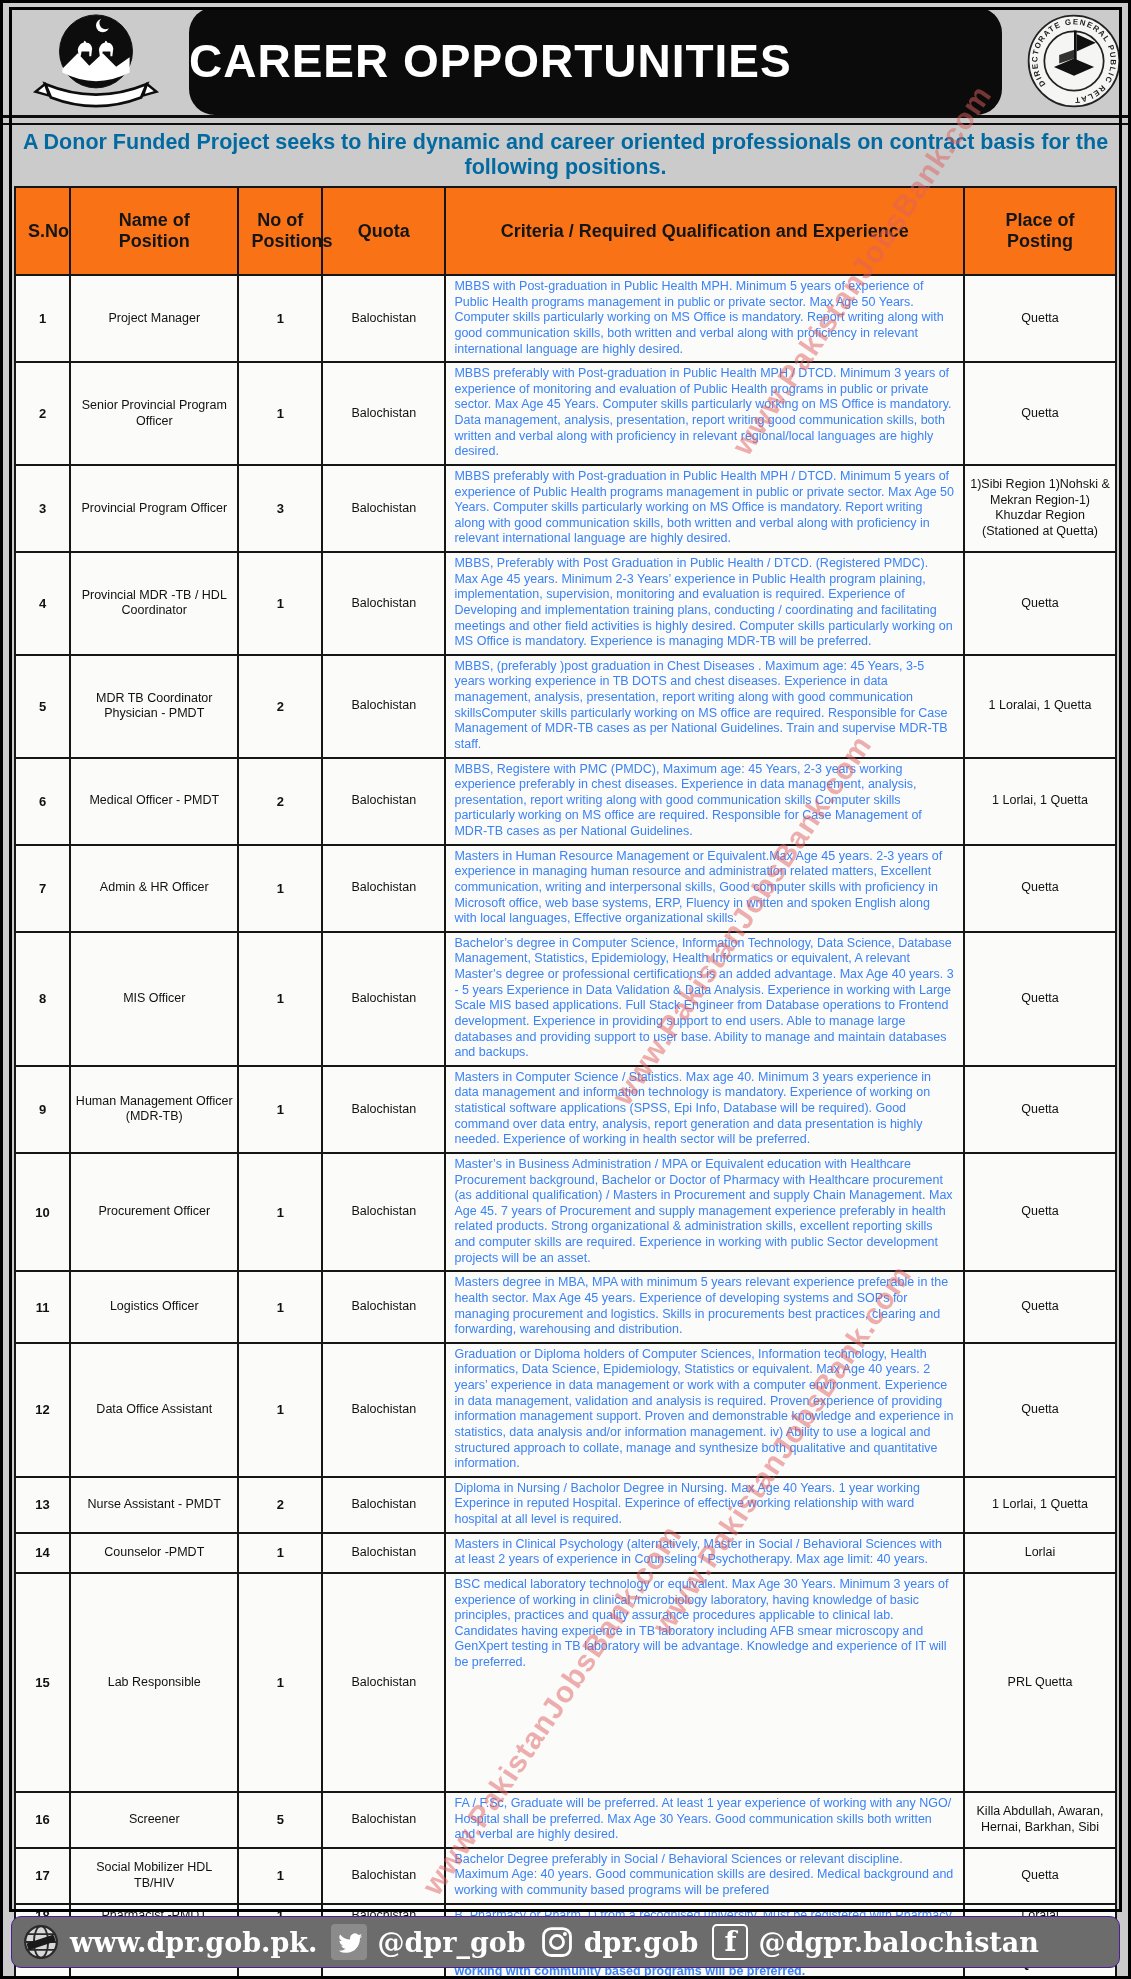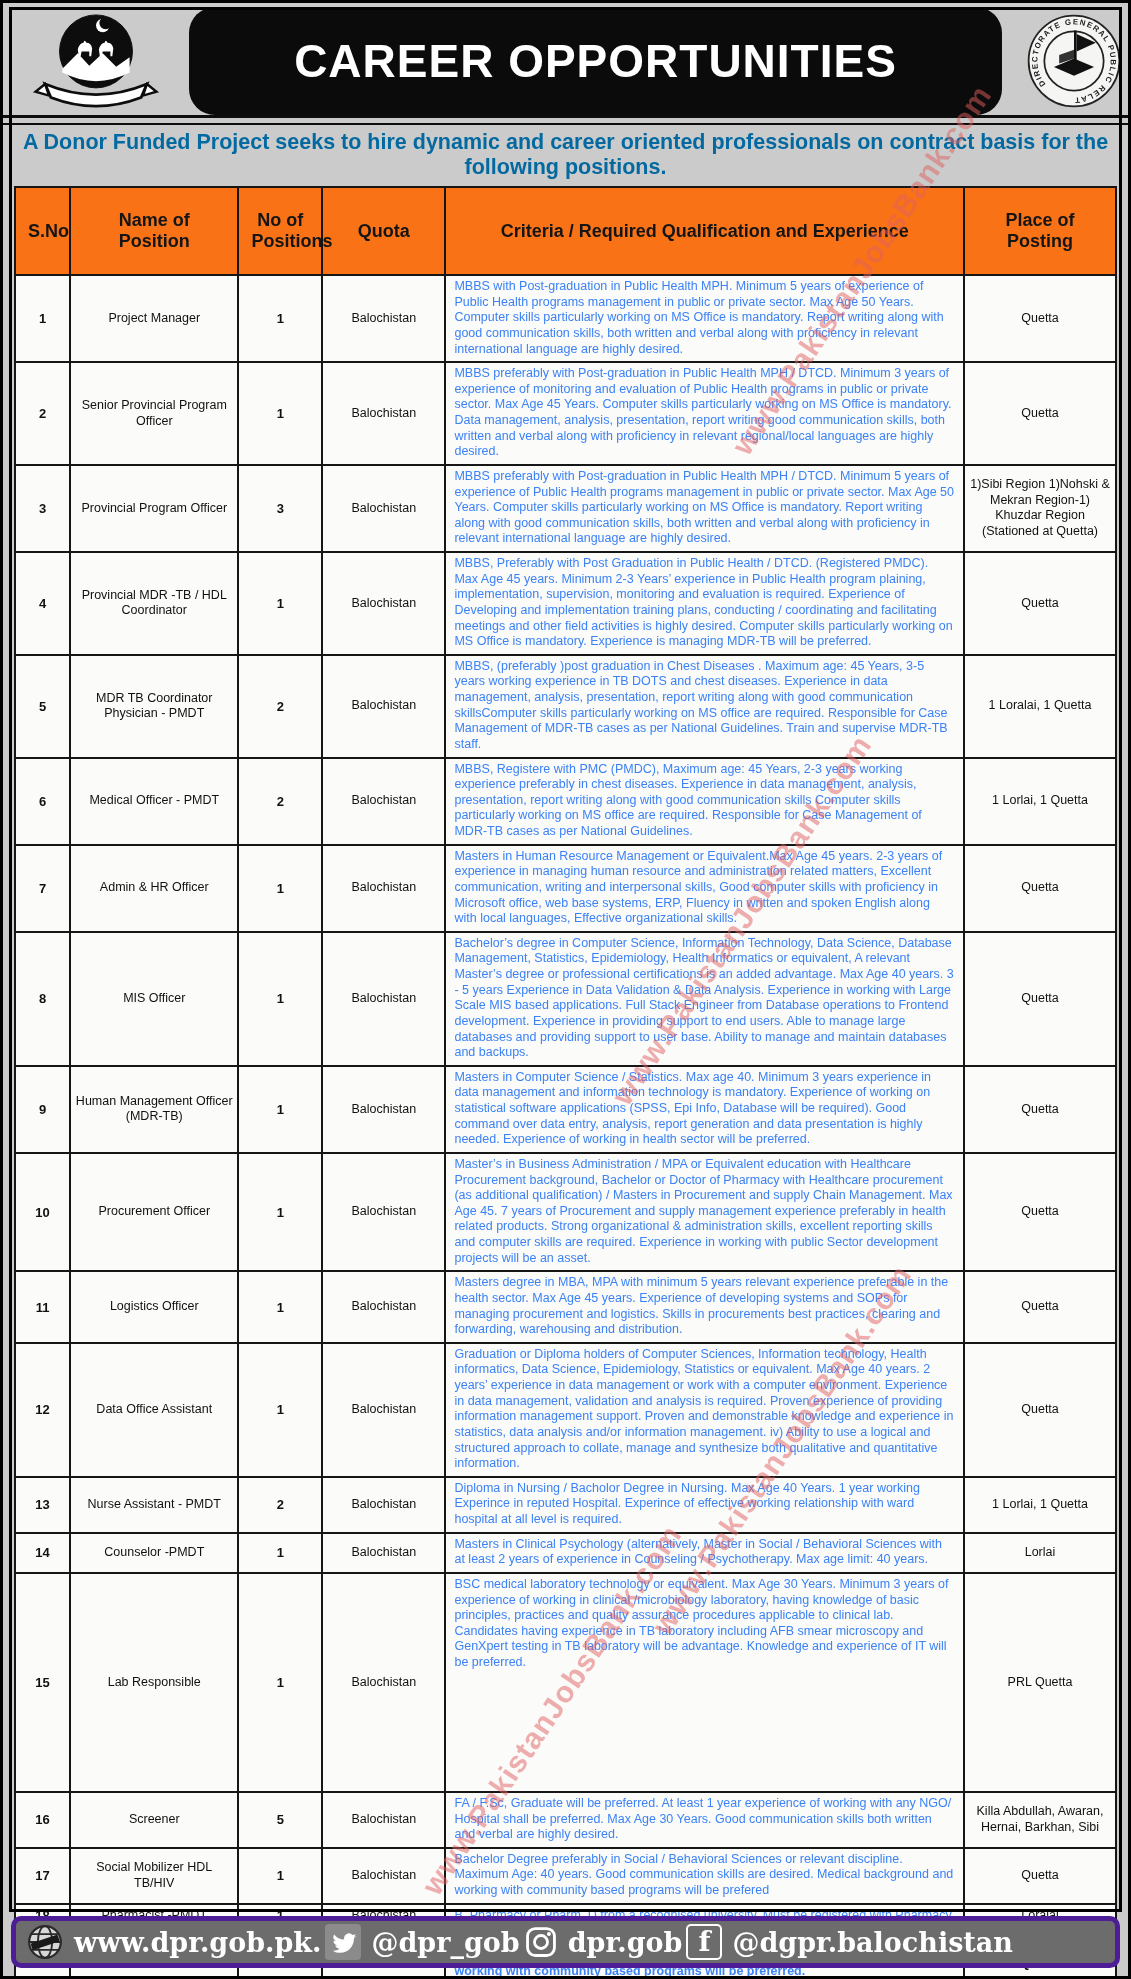--- a/index.html
+++ b/index.html
@@ -8,21 +8,21 @@
     background:#cbcbcb;overflow:hidden;
     font-family:"Liberation Sans",sans-serif;color:#111;
     border:3px solid #000;box-sizing:border-box;
   }
   .frame{position:absolute;left:6px;top:4px;right:6px;bottom:64px;border:3px solid #000;pointer-events:none;}
   
   .header-row{display:flex;align-items:center;padding:10px 14px 4px 18px;height:96px;}
   .emblem{flex:0 0 150px;display:flex;justify-content:center;}
   .title-box{
     flex:1;margin:16px 18px;background:#0b0b0b;border-radius:26px;height:108px;
-    display:flex;align-items:center;justify-content:center;
+    display:flex;align-items:center;justify-content:flex-start;
   }
   .title-box h1{
     margin:0;color:#fff;font-size:46px;letter-spacing:1px;font-weight:bold;
     font-family:"Liberation Sans",sans-serif;
   }
   .seal{flex:0 0 108px;display:flex;justify-content:flex-end;margin-right:-14px;}
   .rule{height:5px;border-top:3px solid #0d0d0d;border-bottom:2px solid #0d0d0d;margin:2px 0 0 0;}
   .intro{
     text-align:center;font-weight:bold;font-size:21.5px;padding:5px 10px 6px 10px;color:#0369a1;
   }
@@ -44,22 +44,22 @@
     font-size:12.5px;line-height:1.25;padding:3px 8px 4px 8px;text-align:left;color:#3b82f6;
     vertical-align:middle;
   }
   col.c-sno{width:5%;} col.c-position{width:15.3%;} col.c-positions{width:7.6%;}
   col.c-quota{width:11.2%;} col.c-criteria{width:47.1%;} col.c-place{width:13.8%;}
   tbody tr:nth-child(15) td{height:210px;}
   tbody tr:nth-child(15) td.col-criteria{vertical-align:top;}
   tbody tr:nth-child(19) td,tbody tr:nth-child(20) td{font-weight:bold;}
   .social-bar{
     position:absolute;left:8px;right:8px;bottom:8px;height:52px;background:#6d6c6c;
-    border-radius:10px;display:flex;gap:4px;padding:0 10px;
-    box-sizing:border-box;border:5px solid #4c1d95;
+    border-radius:10px;display:flex;gap:14px;padding:0 10px;
+    box-sizing:border-box;border:1px solid #4c1d95;
   }
   .social-item{display:flex;align-items:center;gap:10px;color:#fff;}
   .social-item span{
     font-family:"DejaVu Serif","Liberation Serif",serif;font-weight:bold;font-size:27px;
     white-space:nowrap;
   }
   .icon-tile{width:36px;height:36px;border-radius:4px;display:flex;align-items:center;justify-content:center;}
   .tw-tile{background:#8b8b8b;}
   .fb-tile{border:2px solid #fff;border-radius:5px;box-sizing:border-box;
     font-family:"DejaVu Serif",serif;font-weight:bold;font-size:28px;color:#fff;line-height:1;}

